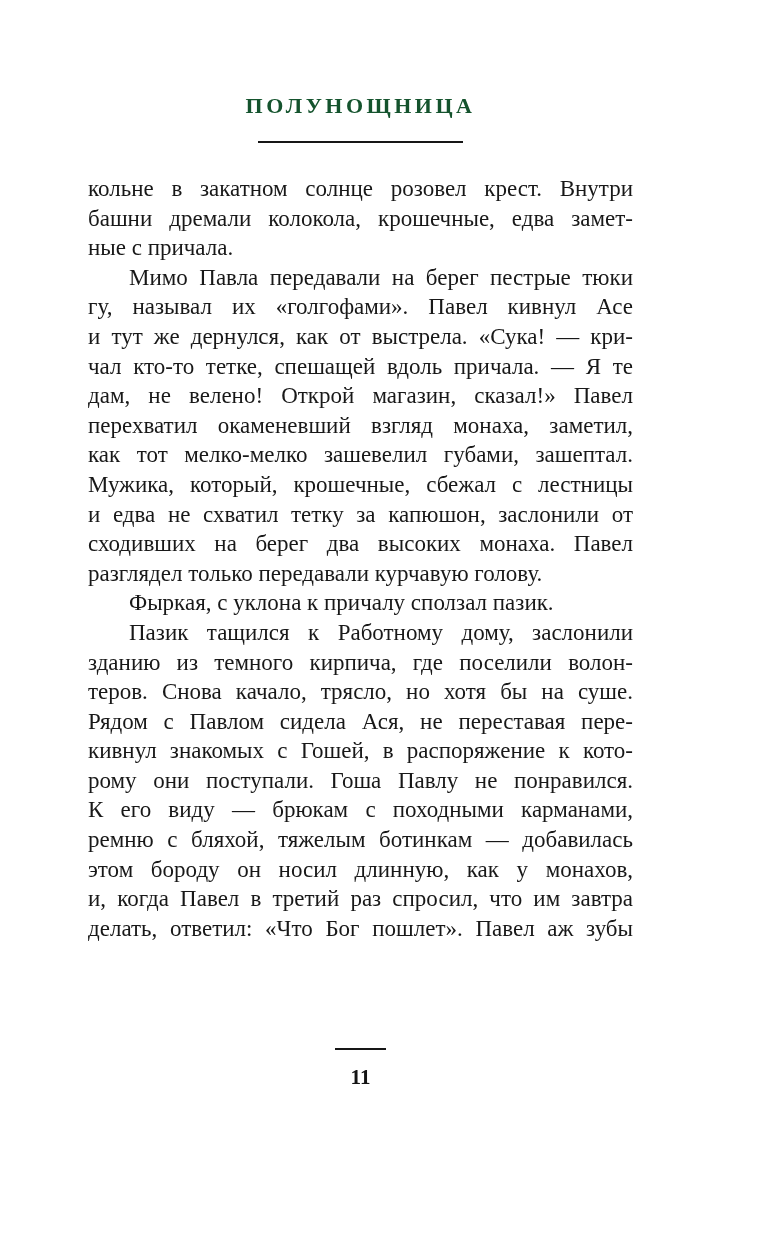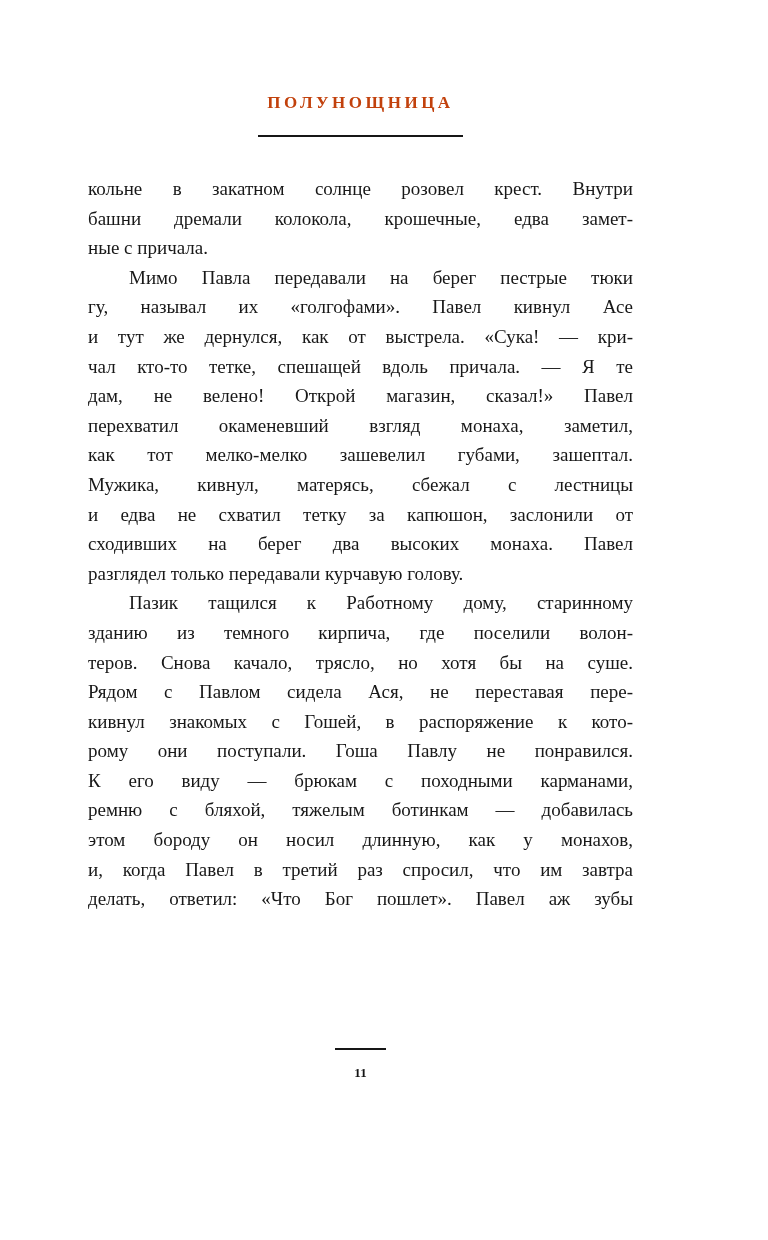--- a/index.html
+++ b/index.html
@@ -17,36 +17,36 @@
     overflow: hidden;
   }
   .column {
     position: absolute;
     left: 88px;
     width: 545px;
   }
   
   .header { top: 93px; text-align: center; }
   .running-title {
-    font-size: 17px;
+    font-size: 22px;
     font-weight: 700;
     letter-spacing: 3.5px;
-    color: #c2410c;
+    color: #14532d;
     white-space: nowrap;
   }
   .header-rule {
     width: 205px;
     height: 2px;
     background: #161616;
     margin: 22px auto 0 auto;
   }
   
   .body-text {
     top: 174px;
-    font-size: 19px;
+    font-size: 23px;
     line-height: 29.6px;
     color: #181818;
   }
   .para { margin: 0; }
   .line {
     text-align: justify;
     text-align-last: justify;
     height: 29.6px;
     overflow: visible;
   }
@@ -58,21 +58,21 @@
   
   .footer { top: 1048px; text-align: center; }
   .footer-rule {
     width: 51px;
     height: 2px;
     background: #161616;
     margin: 0 auto;
   }
   .page-number {
     margin-top: 15px;
-    font-size: 13px;
+    font-size: 21px;
     font-weight: 700;
     color: #141414;
   }
 </style>
 </head>
 <body>
 
 <div class="page">
 
   <div class="column header">
@@ -89,29 +89,32 @@
     </div>
 
     <div class="para">
       <div class="line indent">Мимо Павла передавали на берег пестрые тюки</div>
       <div class="line">гу, называл их «голгофами». Павел кивнул Асе</div>
       <div class="line">и тут же дернулся, как от выстрела. «Сука! — кри-</div>
       <div class="line">чал кто-то тетке, спешащей вдоль причала. — Я те</div>
       <div class="line">дам, не велено! Открой магазин, сказал!» Павел</div>
       <div class="line">перехватил окаменевший взгляд монаха, заметил,</div>
       <div class="line">как тот мелко-мелко зашевелил губами, зашептал.</div>
-      <div class="line">Мужика, кивнул, матерясь, сбежал с лестницы</div>
+      <div class="line">Мужика, который, крошечные, сбежал с лестницы</div>
       <div class="line">и едва не схватил тетку за капюшон, заслонили от</div>
       <div class="line">сходивших на берег два высоких монаха. Павел</div>
       <div class="line end">разглядел только передавали курчавую голову.</div>
     </div>
 
+    <div class="para">
+      <div class="line indent end">Фыркая, с уклона к причалу сползал пазик.</div>
+    </div>
 
     <div class="para">
-      <div class="line indent">Пазик тащился к Работному дому, старинному</div>
+      <div class="line indent">Пазик тащился к Работному дому, заслонили</div>
       <div class="line">зданию из темного кирпича, где поселили волон-</div>
       <div class="line">теров. Снова качало, трясло, но хотя бы на суше.</div>
       <div class="line">Рядом с Павлом сидела Ася, не переставая пере-</div>
       <div class="line">кивнул знакомых с Гошей, в распоряжение к кото-</div>
       <div class="line">рому они поступали. Гоша Павлу не понравился.</div>
       <div class="line">К его виду — брюкам с походными карманами,</div>
       <div class="line">ремню с бляхой, тяжелым ботинкам — добавилась</div>
       <div class="line">этом бороду он носил длинную, как у монахов,</div>
       <div class="line">и, когда Павел в третий раз спросил, что им завтра</div>
       <div class="line">делать, ответил: «Что Бог пошлет». Павел аж зубы</div>

